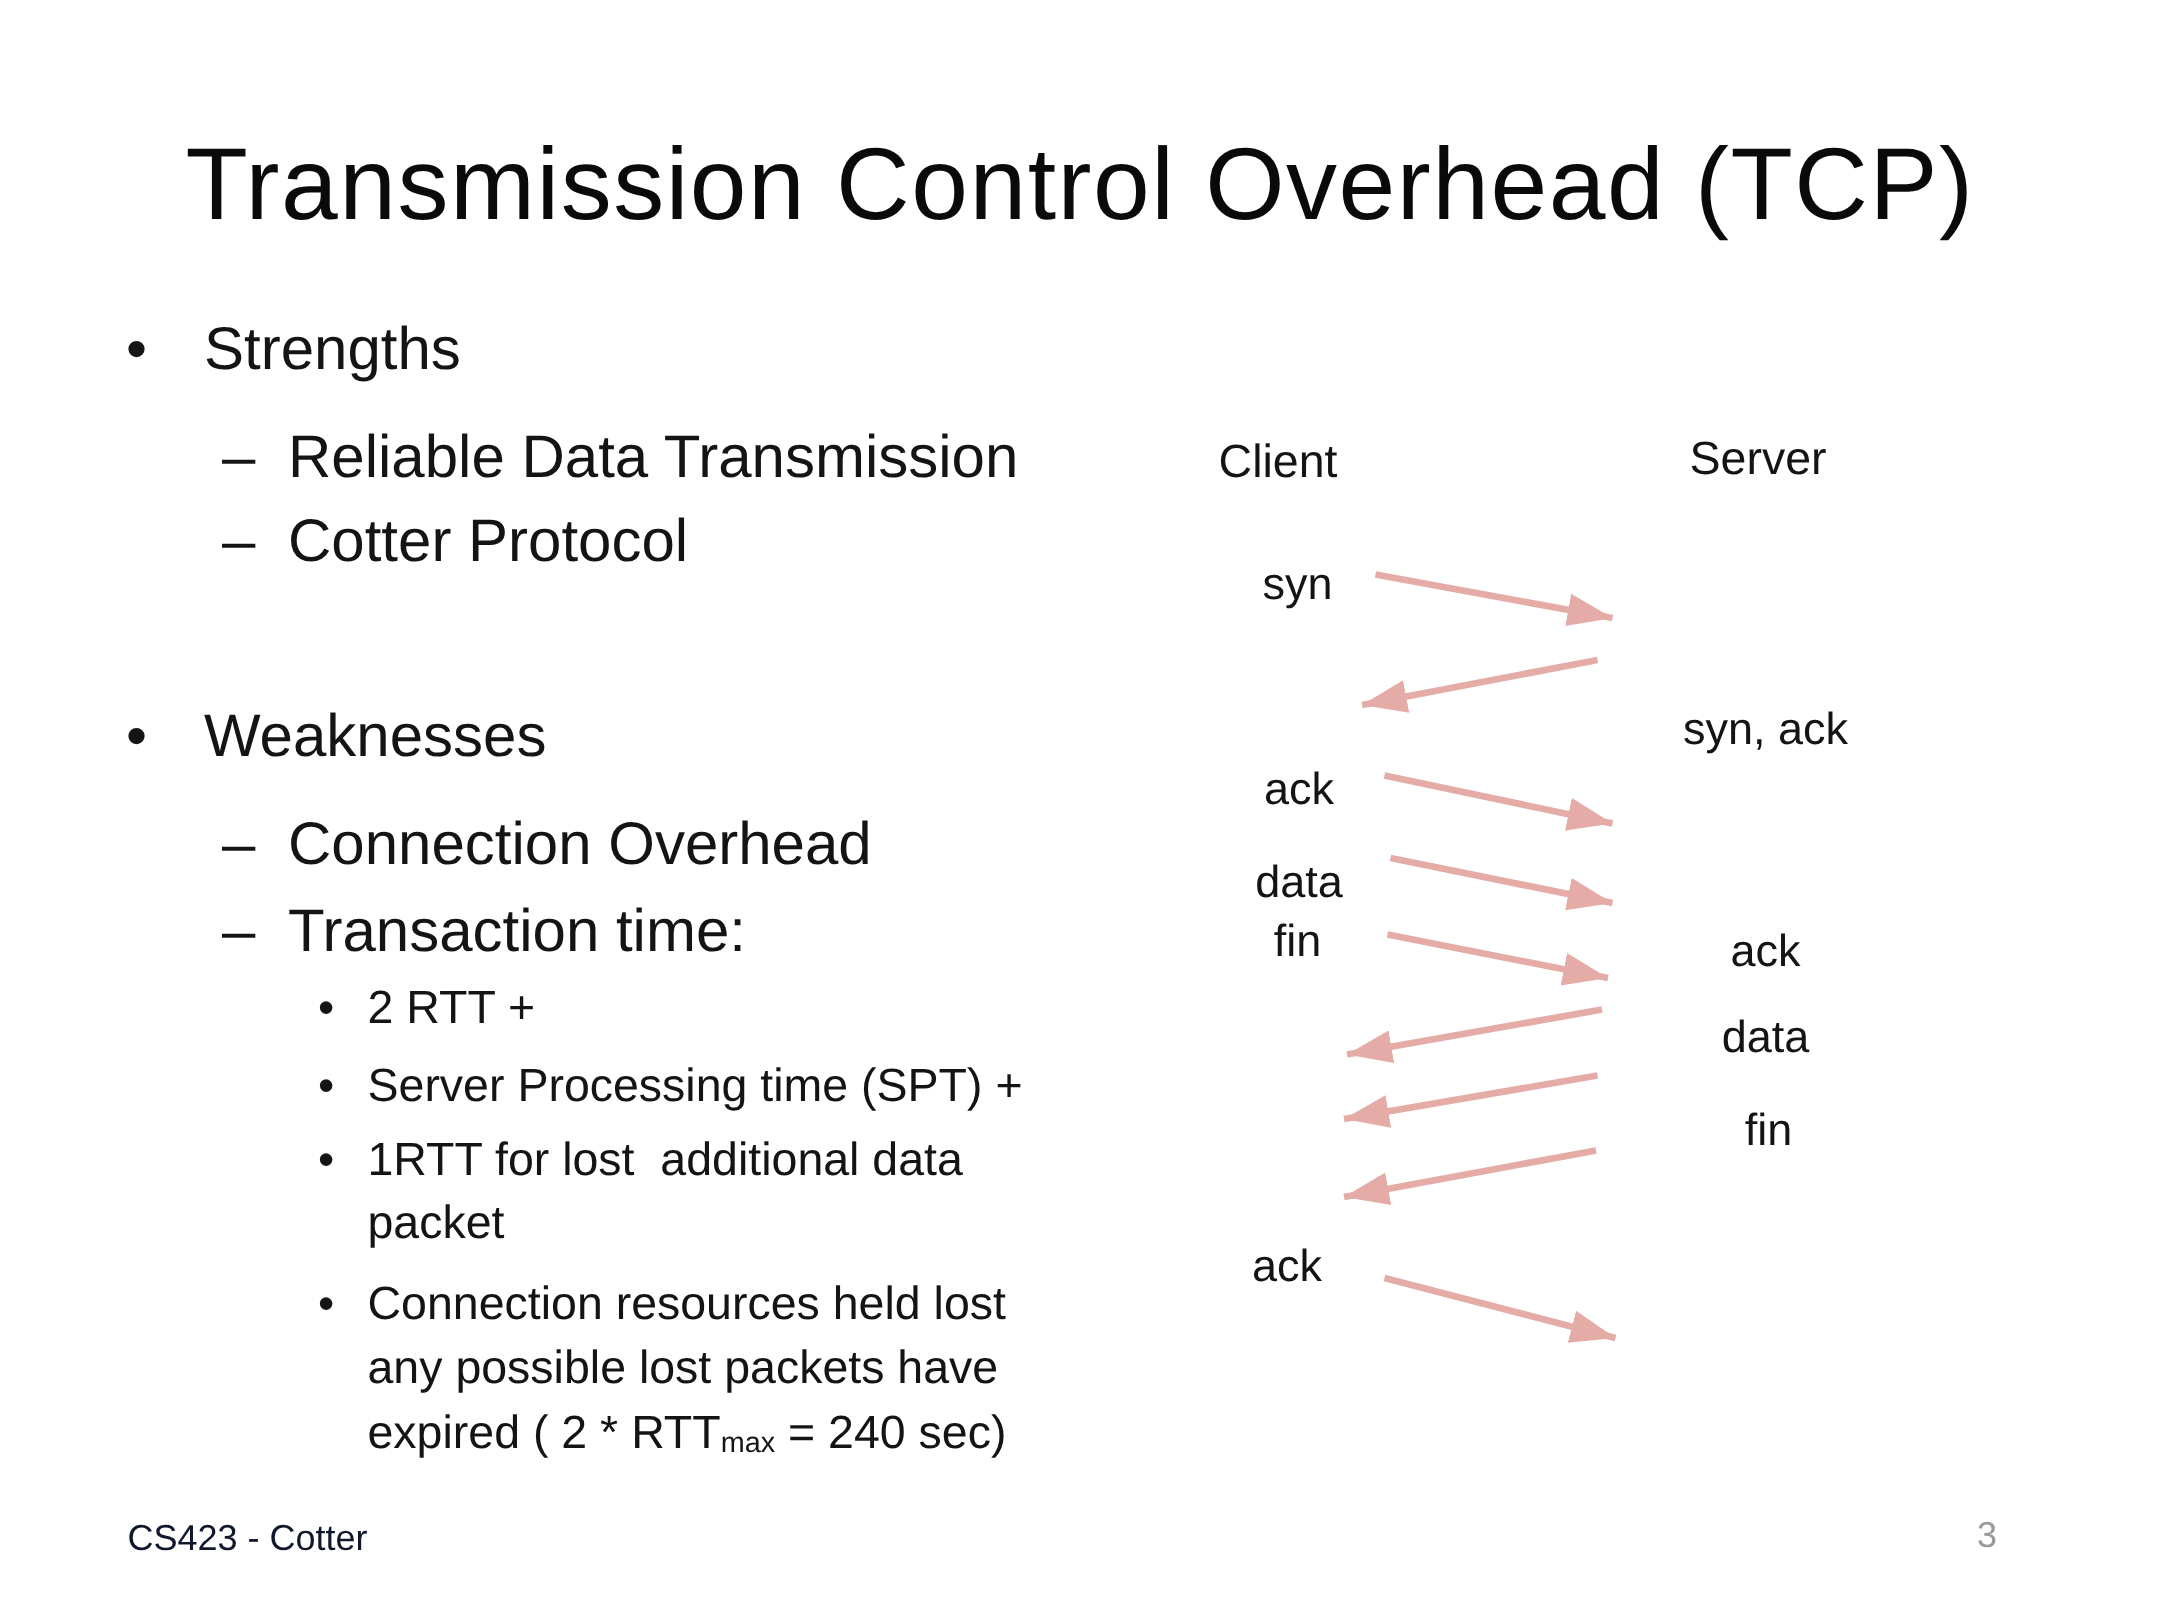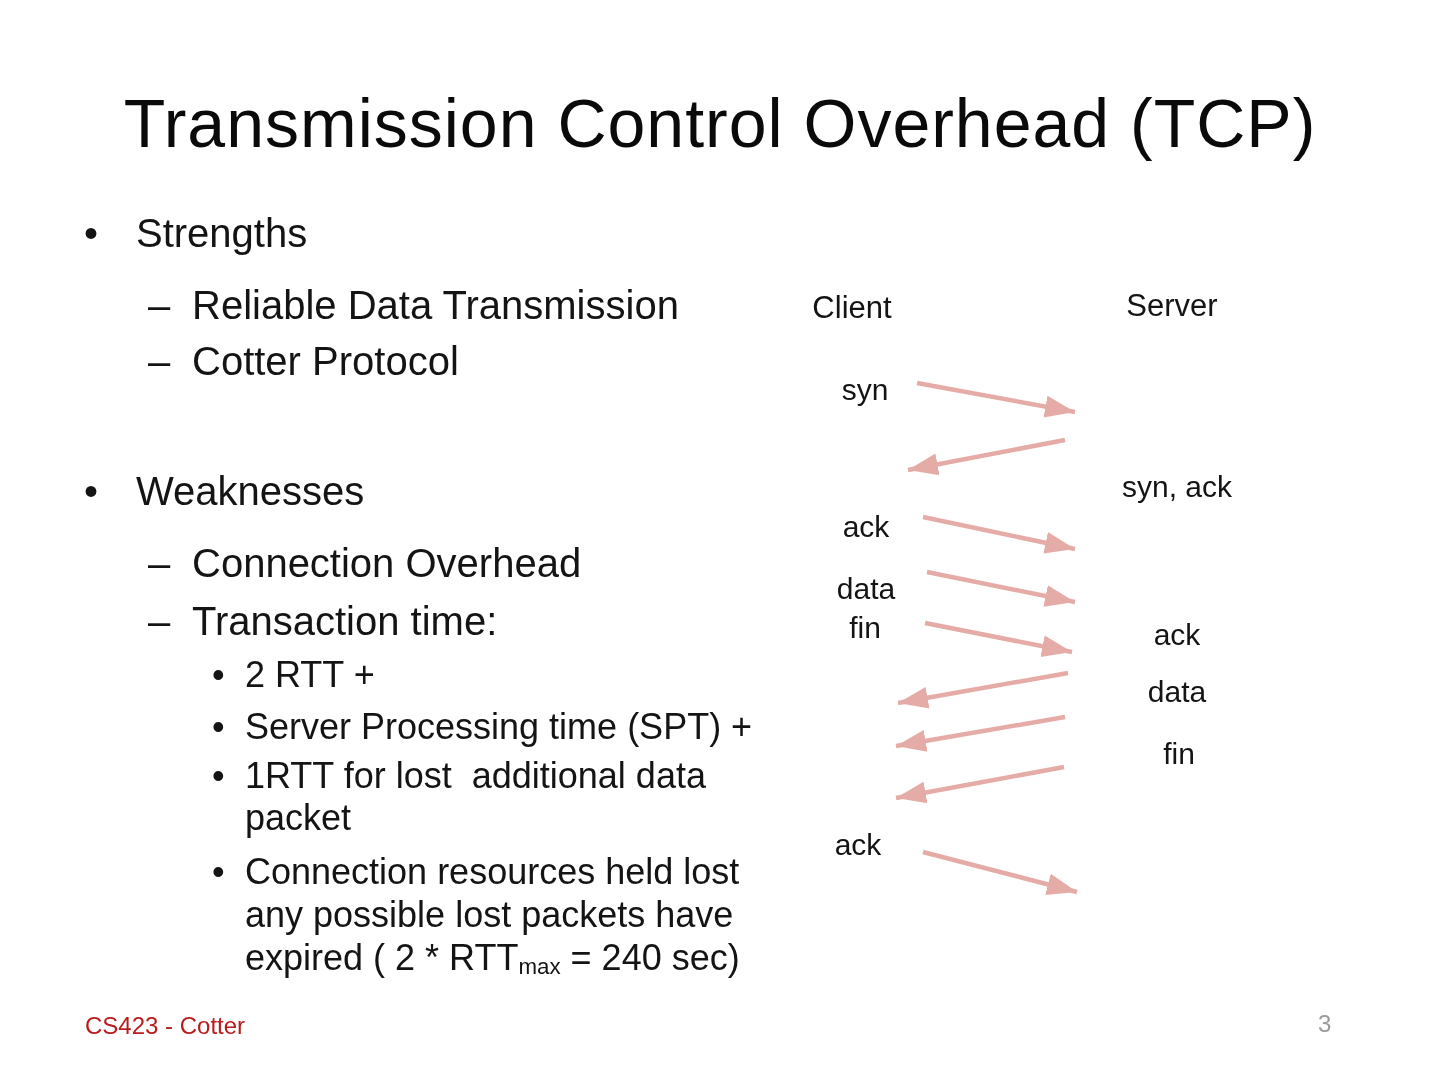--- a/index.html
+++ b/index.html
@@ -8,33 +8,33 @@
     font-family:"Liberation Sans", sans-serif;color:#111;overflow:hidden;
     margin:0 auto;
   }
   .title{
     position:absolute;left:0;top:84px;width:100%;text-align:center;
     font-size:68px;letter-spacing:1px;color:#0a0a0a;white-space:pre;
   }
   .brow{position:absolute;white-space:pre;color:#141414;line-height:1.05;}
   .l1{left:84px;font-size:40px;}
   .l2{left:148px;font-size:40px;}
-  .l3{left:212px;font-size:36px;}
+  .l3{left:212px;font-size:31px;}
   .glyph{display:inline-block;}
   .l1 .glyph{width:52px;}
   .l2 .glyph{width:44px;}
   .l3 .glyph{width:33px;}
   .subscript{font-size:0.62em;position:relative;top:0.18em;}
   .dlabel{
     position:absolute;transform:translate(-50%,-50%);
     font-size:30px;white-space:pre;color:#141414;
   }
   .dheader{font-size:31px;}
   #arrow-svg{position:absolute;left:0;top:0;width:1440px;height:1080px;}
-  .footer-left{position:absolute;left:85px;top:1012px;font-size:24px;color:#b91c1c;white-space:pre;}
+  .footer-left{position:absolute;left:85px;top:1012px;font-size:24px;color:#0f172a;white-space:pre;}
   .footer-right{position:absolute;left:1318px;top:1010px;font-size:24px;color:#9a9a9a;}
 </style>
 </head>
 <body>
 
 <div class="slide">
 
   <div class="title">Transmission Control Overhead (TCP)</div>
 
   <div id="bullets">

